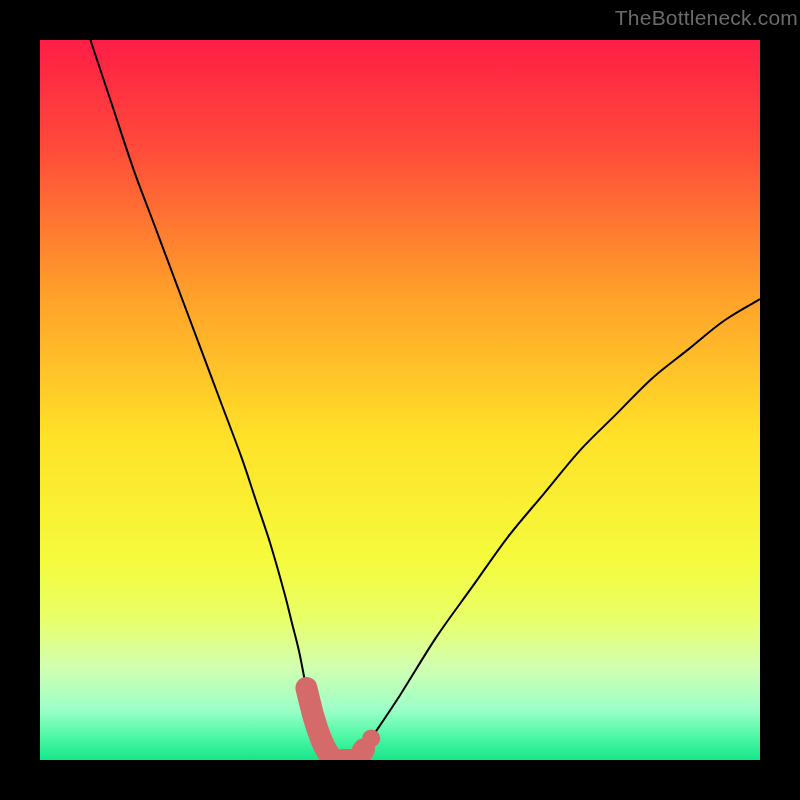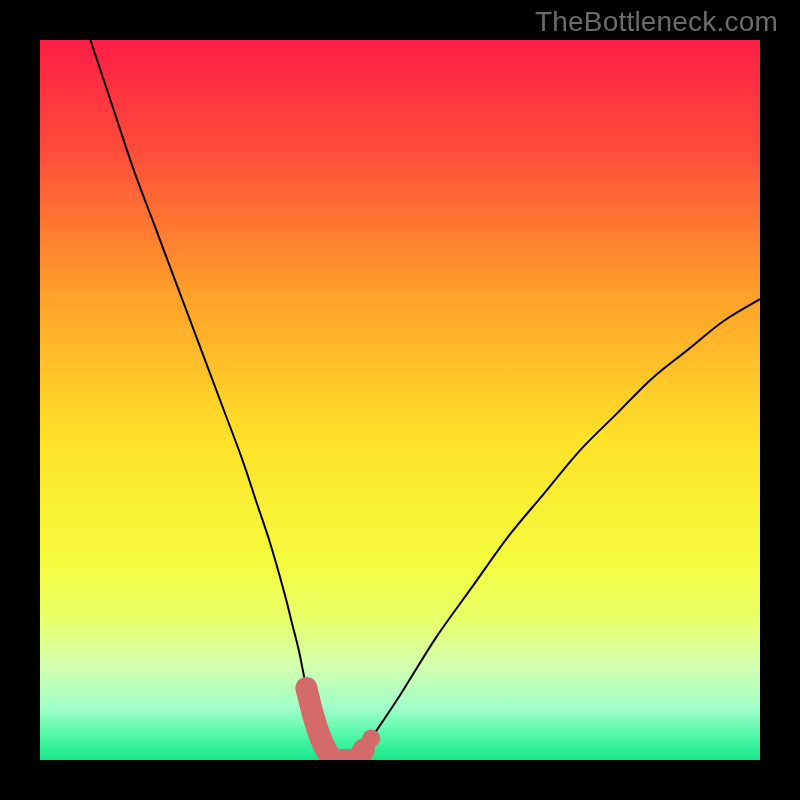--- a/index.html
+++ b/index.html
@@ -15,23 +15,23 @@
     position: absolute;
     left: 0;
     top: 0;
     width: 800px;
     height: 800px;
     background: #000000;
   }
   .watermark {
     position: absolute;
     top: 6px;
-    right: 22px;
+    right: 2px;
     color: #6b6b6b;
-    font-size: 28px;
+    font-size: 21px;
     font-weight: 400;
     letter-spacing: 0.2px;
     z-index: 50;
   }
   svg.plot {
     position: absolute;
     left: 40px;
     top: 40px;
     width: 720px;
     height: 720px;

